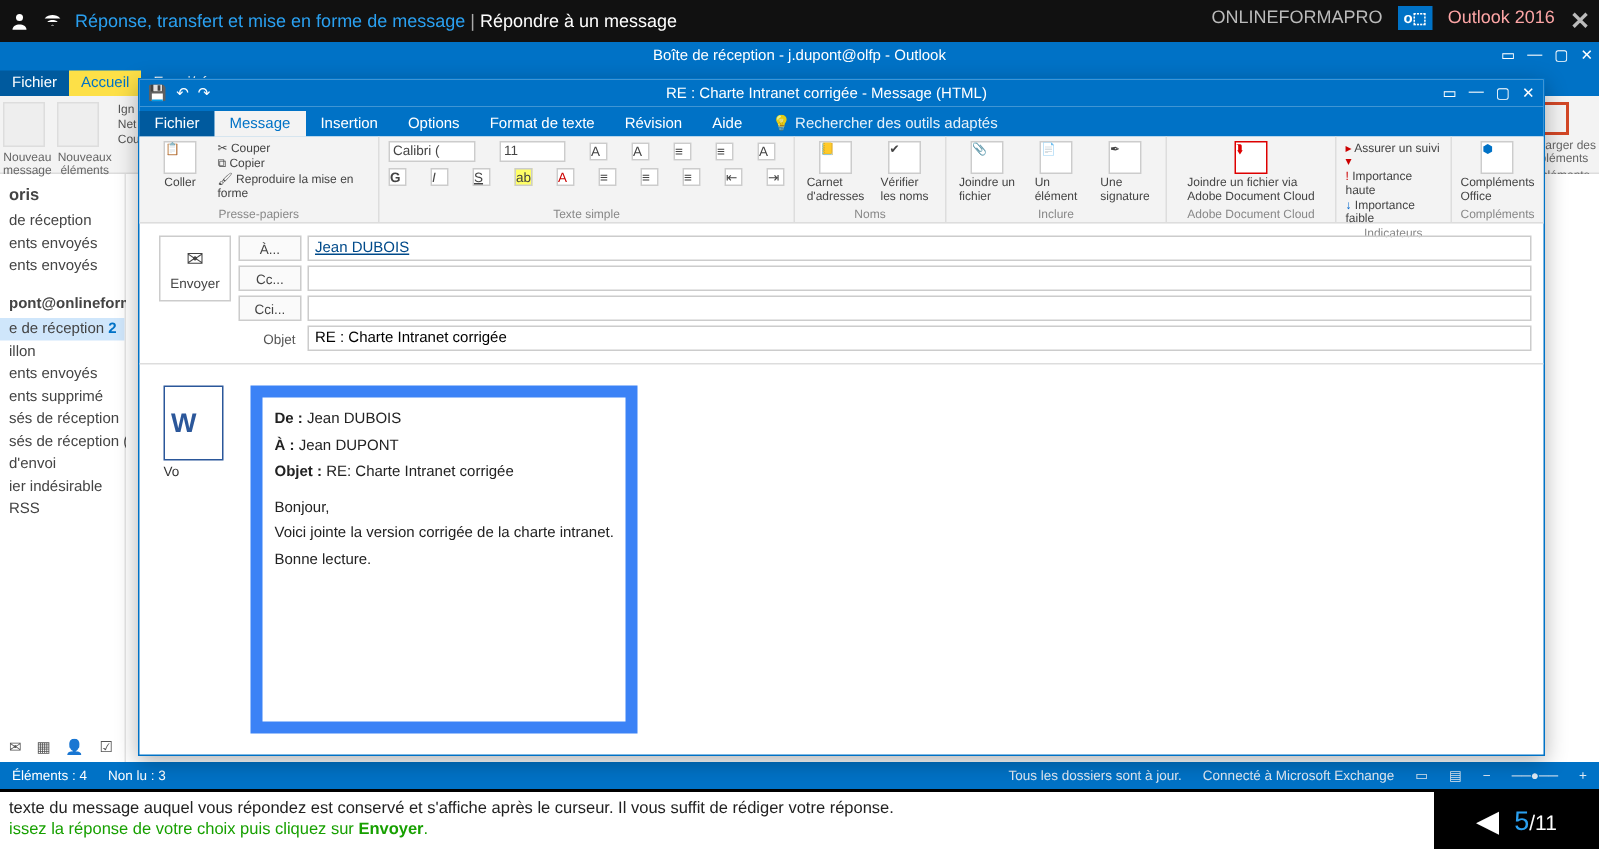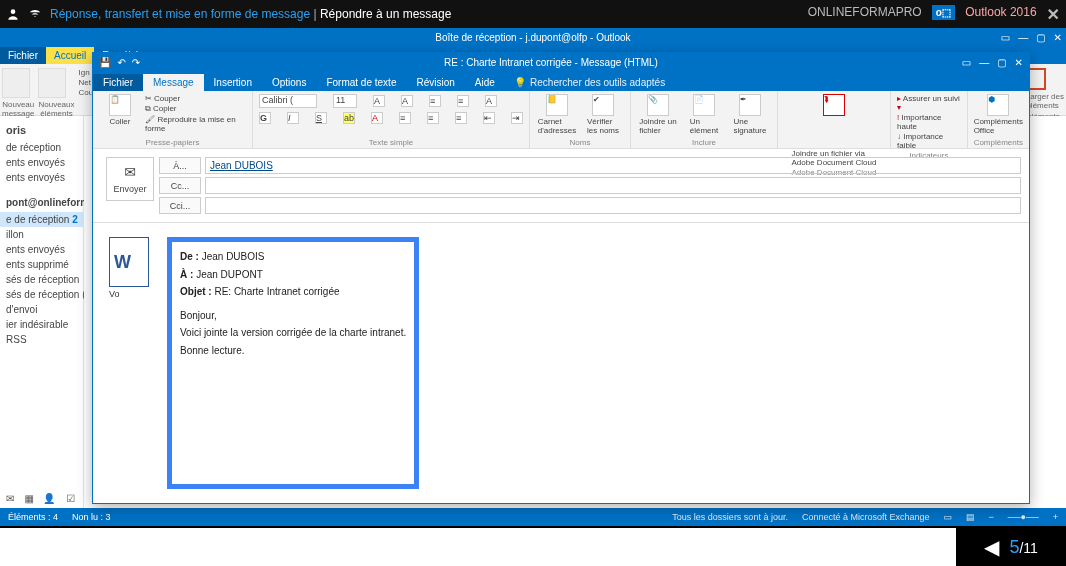--- a/index.html
+++ b/index.html
@@ -59,21 +59,21 @@
   .frow { display:flex; gap:4px; align-items:center;}
   .frow .flabel { width:42px; height:17px; border:1px solid #ccc; font-size:9px; display:flex; align-items:center; justify-content:center; color:#444; background:#fafafa;}
   .frow .objlabel { width:42px; font-size:9px; padding-right:4px; color:#555; text-align:right;}
   .frow input { flex:1; height:17px; border:1px solid #ccc; font-size:10px; padding:0 4px;}
   .frow .val { flex:1; height:17px; border:1px solid #ccc; font-size:10px; padding:0 4px; display:flex; align-items:center; color:#004a8a; text-decoration:underline;}
   
   .msgbody { flex:1; padding:14px 16px; display:flex; gap:18px; overflow:hidden;}
   .att-icon { width:40px; height:50px; border:1px solid #2b579a; background:#fff; position:relative; flex-shrink:0;}
   .att-icon::before { content:"W"; color:#2b579a; font-weight:bold; position:absolute; left:4px; top:14px; font-size:18px;}
   .att-label { font-size:9px; color:#333; margin-top:2px;}
-  .quoted { border:5px solid #3b82f6; padding:8px; font-size:10px; color:#222; max-width:360px; line-height:1.35;}
+  .quoted { border:8px solid #3b82f6; padding:8px; font-size:10px; color:#222; max-width:360px; line-height:1.35;}
   .quoted p { margin-bottom:4px;}
   
   .statusbar { height:18px; background:#0072c6; color:#fff; font-size:9px; display:flex; align-items:center; padding:0 8px; gap:14px;}
   .statusbar .rstat { margin-left:auto; display:flex; gap:14px; color:#dfe9f3;}
   
   .instr { height:40px; background:#fff; display:flex; align-items:flex-start; padding:4px 6px; font-size:11px; color:#222; position:relative; border-top:2px solid #000;}
   .instr .txt { max-width:880px; line-height:1.3;}
   .instr .txt .g { color:#17a000;}
   .instr .pager { position:absolute; right:0; top:0; bottom:0; width:110px; background:#000; color:#fff; display:flex; align-items:center; justify-content:center; gap:10px; font-size:14px;}
   .instr .pager .cur { color:#2aa0f0; font-size:18px;}
@@ -215,21 +215,21 @@
               <span>⧉ <span>Copier</span></span>
               <span>🖌 <span>Reproduire la mise en forme</span></span>
             </div>
           </div>
           <div class="lbl">Presse-papiers</div>
         </div>
         <div class="group">
           <div class="top fontbox">
             <div class="fontrow">
               <div class="sel" style="width:58px">Calibri (</div>
-              <div class="sel" style="width:24px">11</div>
+              <div class="sel" style="width:44px">11</div>
               <div class="mini">A</div>
               <div class="mini">A</div>
               <div class="mini">≡</div>
               <div class="mini">≡</div>
               <div class="mini">A</div>
             </div>
             <div class="fontrow">
               <div class="mini"><b>G</b></div>
               <div class="mini"><i>I</i></div>
               <div class="mini"><u>S</u></div>
@@ -276,21 +276,21 @@
                 <span style="white-space:pre;">Une
 signature</span>
               </div>
           </div>
           <div class="lbl">Inclure</div>
         </div>
         <div class="group">
           <div class="top">
             <div class="bigbtn" style="min-width:100px;">
                 <div class="ic" style="border-color:#d00;color:#d00;">⮯</div>
-                <span style="white-space:pre;margin-top:32px;">Joindre un fichier via
+                <span style="white-space:pre;">Joindre un fichier via
 Adobe Document Cloud</span>
               </div>
           </div>
           <div class="lbl">Adobe Document Cloud</div>
         </div>
         <div class="group">
           <div class="top">
             <div class="clip-list">
               <span style="color:#c00;">▸ <span style="color:#444">Assurer un suivi</span> ▾</span>
               <span style="color:#c00;">! <span style="color:#444">Importance haute</span></span>
@@ -323,20 +323,24 @@
             <div class="flabel">À...</div>
             <div class="val">Jean DUBOIS</div>
           </div>
           <div class="frow">
             <div class="flabel">Cc...</div>
             <input style="">
           </div>
           <div class="frow">
             <div class="flabel">Cci...</div>
             <input style="">
+          </div>
+          <div class="frow">
+            <div class="objlabel">Objet</div>
+            <input value="RE : Charte Intranet corrigée" style="">
           </div>
         </div>
       </div>
 
       <div class="msgbody">
         <div>
           <div class="att-icon"></div>
           <div class="att-label">Vo</div>
         </div>
         <div class="quoted">
@@ -360,17 +364,23 @@
     <span>Connecté à Microsoft Exchange</span>
     <span>▭</span>
     <span>▤</span>
     <span>−</span>
     <span>──●──</span>
     <span>+</span>
   </div>
 </div>
 
 <div class="instr">
+  <div class="txt">
+    <span>texte du message auquel vous répondez est conservé et s'affiche après le curseur. Il vous suffit de rédiger votre réponse.</span><br>
+    <span class="g">
+      <span>issez la réponse de votre choix puis cliquez sur </span><b>Envoyer</b><span>.</span>
+    </span>
+  </div>
   <div class="pager">
     <span style="font-size:20px;">◀</span>
     <span><span class="cur">5</span><span>/11</span></span>
   </div>
 </div>
 
 </body></html>

